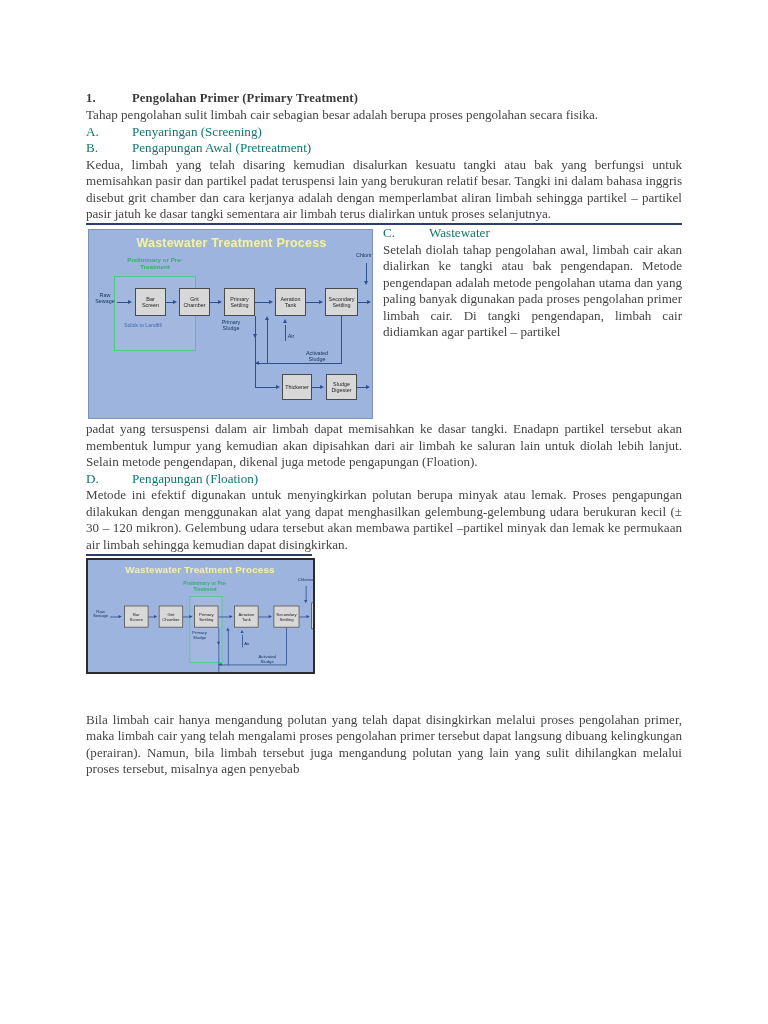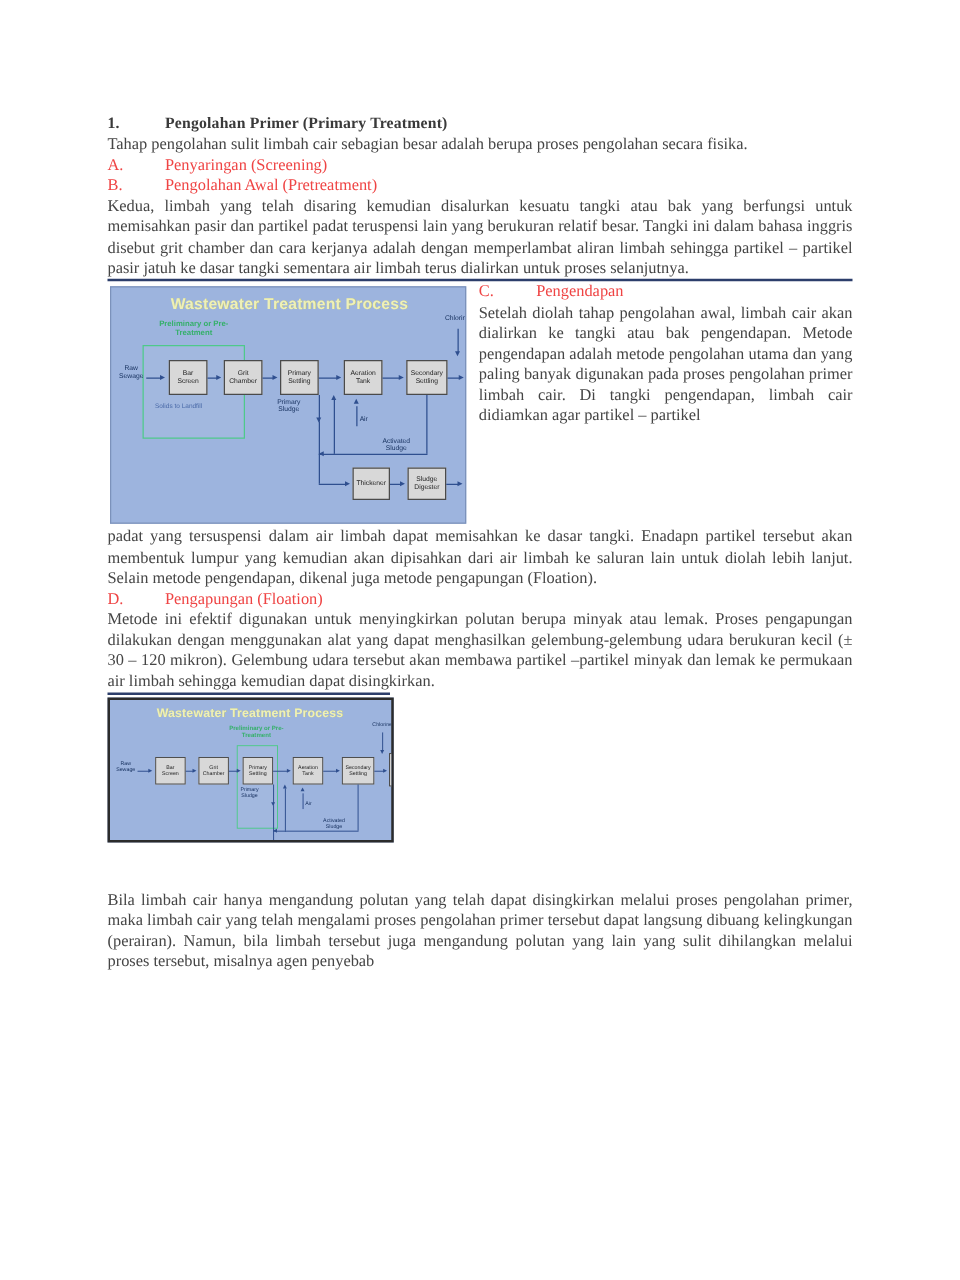--- a/index.html
+++ b/index.html
@@ -43,21 +43,21 @@
     line-height: 1.265;
     margin: 0;
     text-align: justify;
     text-justify: inter-word;
     color: #454545;
   }
   .sub-head {
     font-size: 13.1px;
     line-height: 1.265;
     margin: 0;
-    color: #ef4444;
+    color: #0f766e;
   }
   .sub-head .letter { display: inline-block; width: 46px; }
   .underline-rule {
     height: 2px;
     background: #2c3e6b;
     width: 100%;
     margin: 0;
   }
   .rule-short { width: 226px; }
 
@@ -178,21 +178,21 @@
       <span class="num">1.</span><span>Pengolahan Primer (Primary Treatment)</span>
     </h1>
 
     <p class="para">Tahap pengolahan sulit limbah cair sebagian besar adalah berupa proses pengolahan secara fisika.</p>
 
     <p class="sub-head">
       <span class="letter">A.</span><span>Penyaringan (Screening)</span>
     </p>
 
     <p class="sub-head">
-      <span class="letter">B.</span><span>Pengolahan Awal  (Pretreatment)</span>
+      <span class="letter">B.</span><span>Pengapungan Awal  (Pretreatment)</span>
     </p>
     <p class="para">Kedua, limbah yang telah disaring kemudian disalurkan kesuatu tangki atau bak yang berfungsi untuk memisahkan pasir dan partikel padat teruspensi lain yang berukuran relatif besar. Tangki ini dalam bahasa inggris disebut grit chamber dan cara kerjanya adalah dengan memperlambat aliran limbah sehingga partikel – partikel pasir jatuh ke dasar tangki sementara air limbah terus dialirkan untuk proses selanjutnya.</p>
     <div class="underline-rule"></div>
 
     <div class="clearfix">
       <div class="diagram1-wrap">
         <div class="wwtp d1">
           <div class="canvas">
 
             <div class="ww-title">Wastewater Treatment Process</div>
@@ -261,21 +261,21 @@
             <div class="wire h" style="left:268px; top:157px; width:10px;"></div>
             <div class="arrow r" style="left:277px; top:154.5px;"></div>
 
             <div class="node" style="left:283px; top:144px; width:29px; height:26px;">Drying<br>Bed</div>
 
           </div>
         </div>
       </div>
 
       <p class="sub-head">
-        <span class="letter">C.</span><span>Pengendapan</span>
+        <span class="letter">C.</span><span>Wastewater</span>
       </p>
       <p class="para">Setelah diolah tahap pengolahan awal, limbah cair akan dialirkan ke tangki atau bak pengendapan. Metode pengendapan adalah metode pengolahan utama dan yang paling banyak digunakan pada proses pengolahan primer limbah cair. Di  tangki pengendapan, limbah cair didiamkan agar partikel – partikel</p>
     </div>
 
     <p class="para">padat yang tersuspensi dalam air limbah dapat memisahkan ke dasar tangki. Enadapn partikel tersebut akan membentuk lumpur yang kemudian akan dipisahkan dari air limbah ke saluran lain untuk diolah lebih lanjut. Selain metode pengendapan, dikenal juga metode pengapungan (Floation).</p>
 
     <p class="sub-head">
       <span class="letter">D.</span><span>Pengapungan (Floation)</span>
     </p>
     <p class="para">Metode ini efektif digunakan untuk menyingkirkan polutan berupa minyak atau lemak. Proses pengapungan dilakukan dengan menggunakan alat yang dapat menghasilkan gelembung-gelembung udara berukuran kecil (± 30 – 120 mikron). Gelembung udara tersebut akan membawa partikel –partikel minyak dan lemak ke permukaan air limbah sehingga kemudian dapat disingkirkan.</p>

